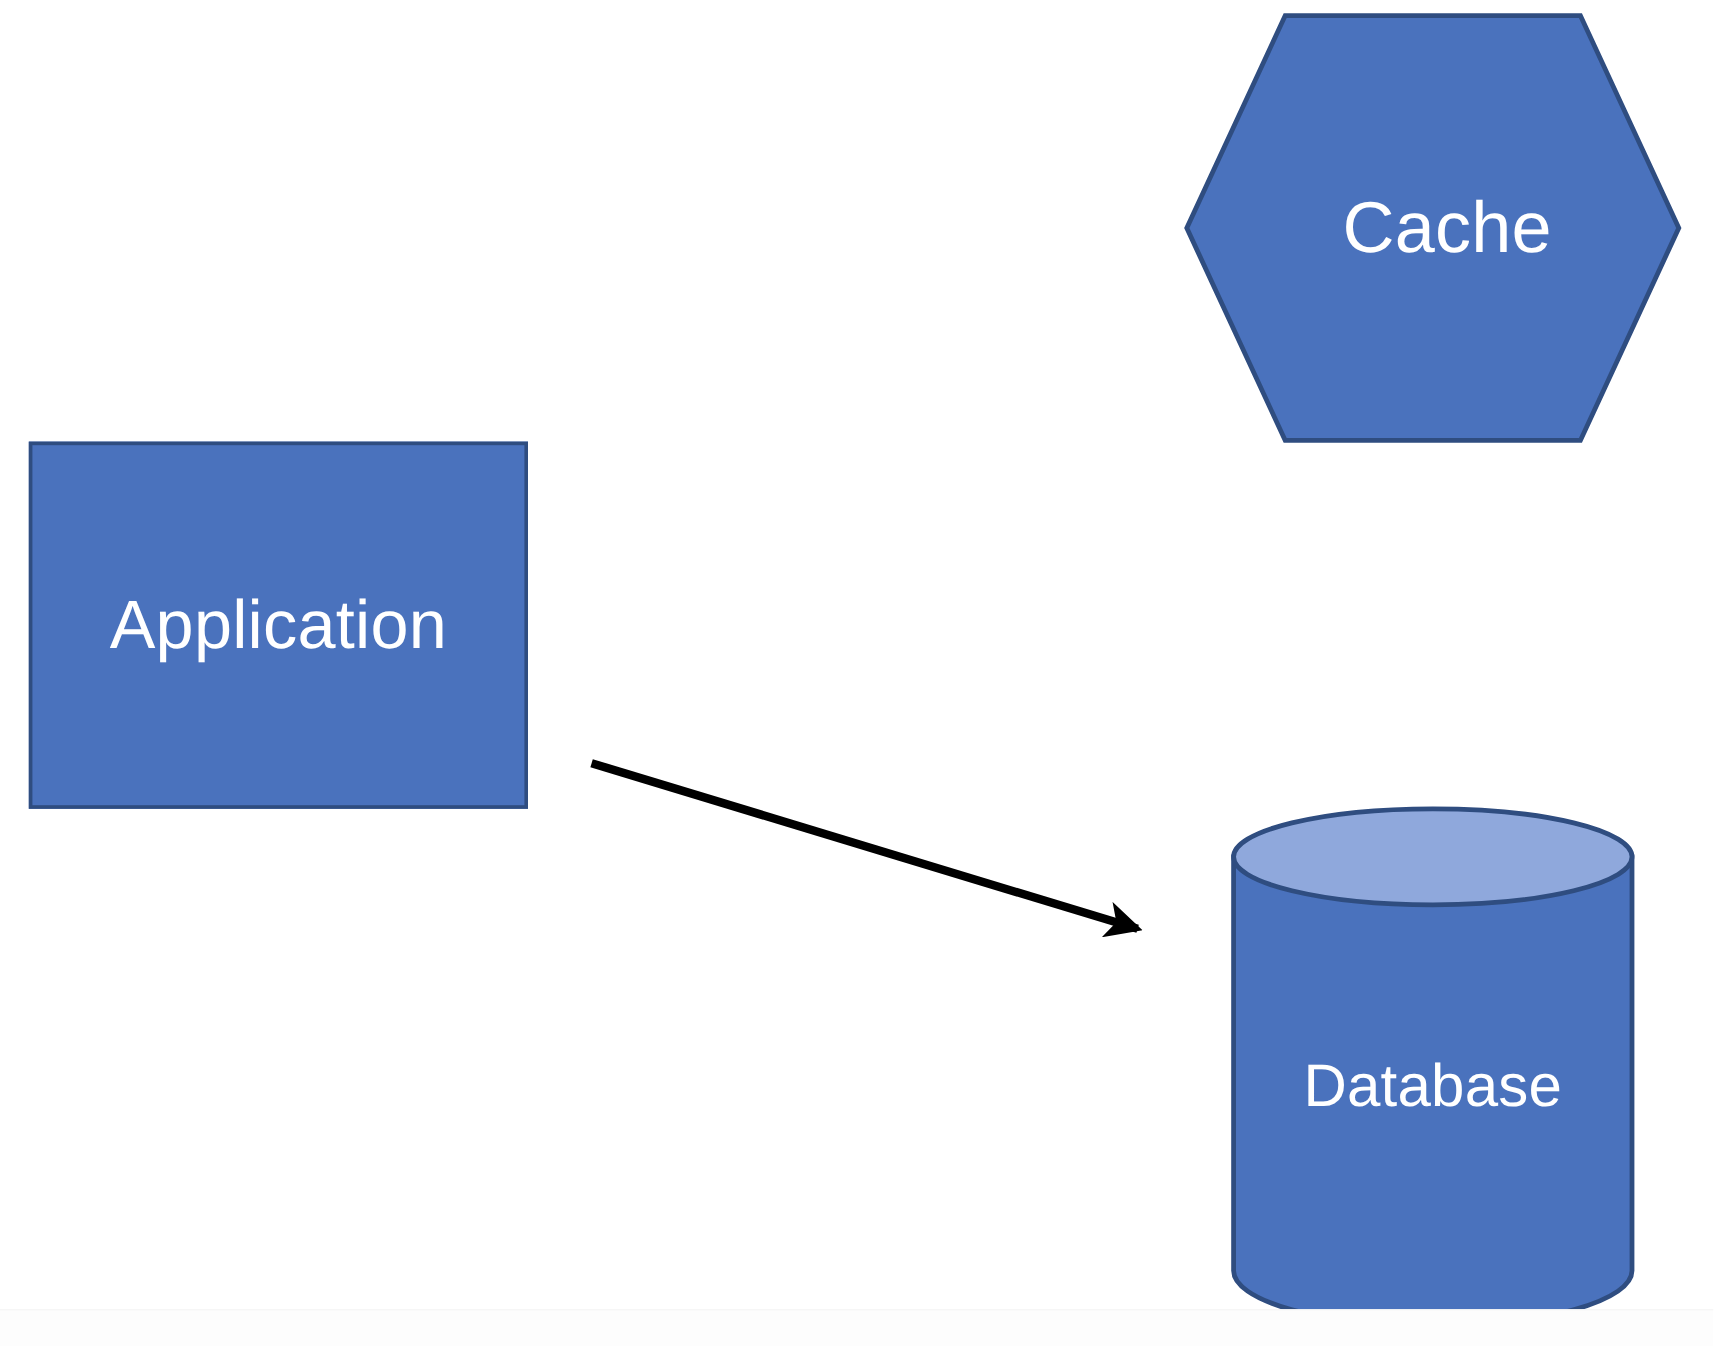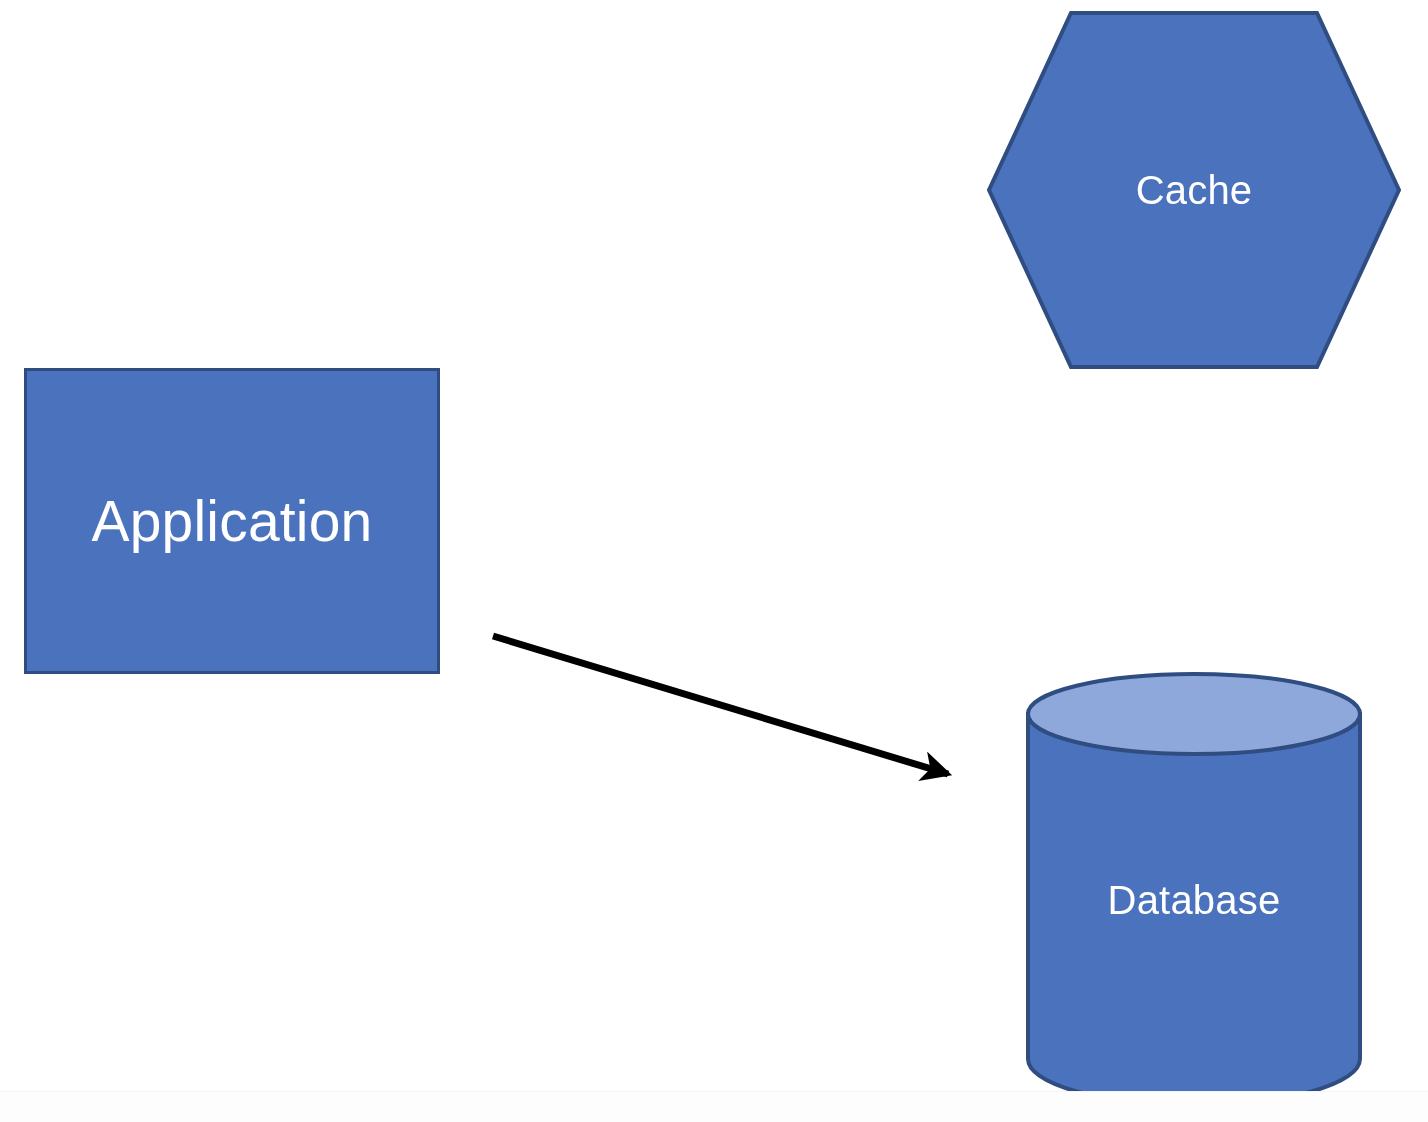--- a/index.html
+++ b/index.html
@@ -57,28 +57,28 @@
   #cache-node svg {
     position: absolute;
     left: 0;
     top: 0;
     width: 416px;
     height: 360px;
     display: block;
   }
   #cache-node .node-label {
     position: absolute;
-    left: 0;
+    left: 12px;
     top: 0;
     width: 416px;
     height: 360px;
     display: flex;
     align-items: center;
     justify-content: center;
-    font-size: 40px;
+    font-size: 60px;
     line-height: 1;
   }
 
   
   #db-node {
     position: absolute;
     left: 1022px;
     top: 668px;
     width: 344px;
     height: 444px;
@@ -90,21 +90,21 @@
     width: 344px;
     height: 444px;
     display: block;
   }
   #db-node .node-label {
     position: absolute;
     left: 0;
     top: 212px;
     width: 344px;
     text-align: center;
-    font-size: 40px;
+    font-size: 50px;
     line-height: 1;
   }
 
   
   #edge-layer {
     position: absolute;
     left: 0;
     top: 0;
     width: 1428px;
     height: 1122px;

